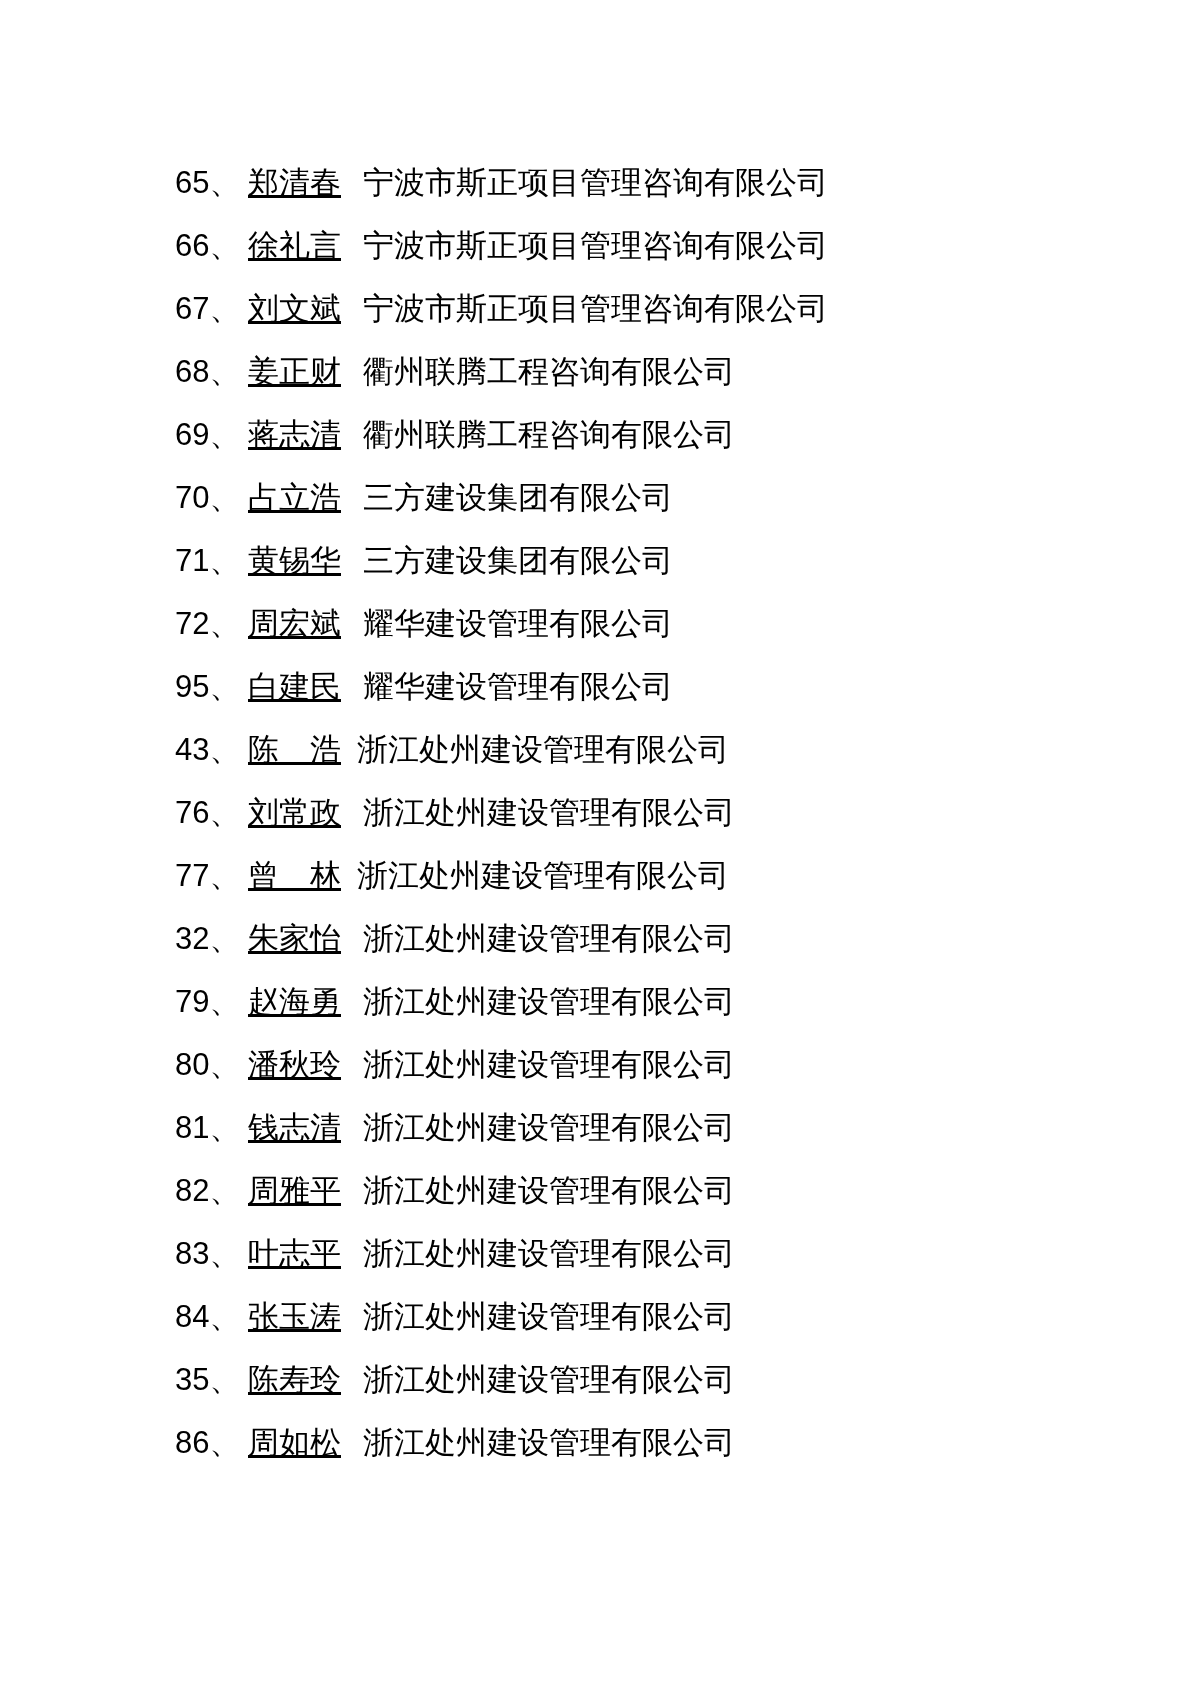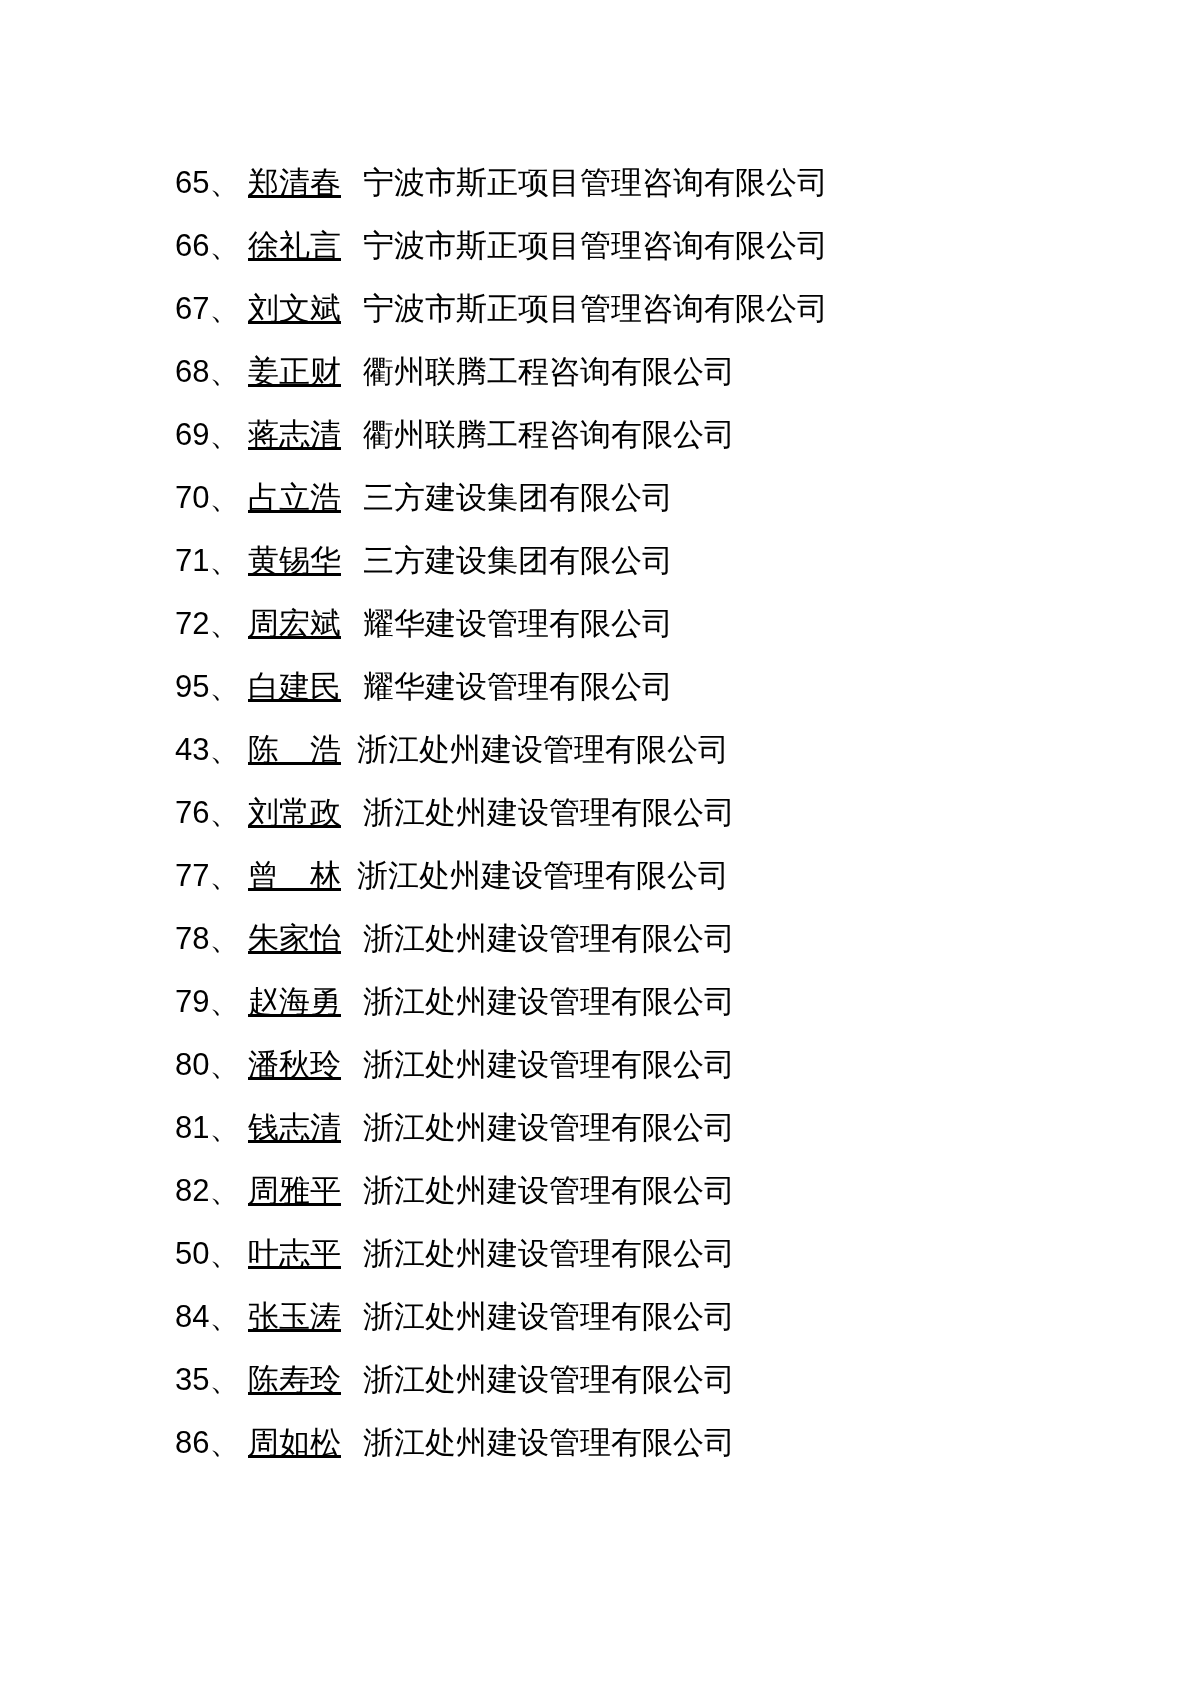--- a/index.html
+++ b/index.html
@@ -118,21 +118,21 @@
     <span class="company">浙江处州建设管理有限公司</span>
   </div>
 
   <div class="row">
     <span class="num">77、</span>
     <span class="name short">曾　林</span>
     <span class="company">浙江处州建设管理有限公司</span>
   </div>
 
   <div class="row">
-    <span class="num">78、</span>
+    <span class="num">32、</span>
     <span class="name">朱家怡</span>
     <span class="company">浙江处州建设管理有限公司</span>
   </div>
 
   <div class="row">
     <span class="num">79、</span>
     <span class="name">赵海勇</span>
     <span class="company">浙江处州建设管理有限公司</span>
   </div>
 
@@ -148,21 +148,21 @@
     <span class="company">浙江处州建设管理有限公司</span>
   </div>
 
   <div class="row">
     <span class="num">82、</span>
     <span class="name">周雅平</span>
     <span class="company">浙江处州建设管理有限公司</span>
   </div>
 
   <div class="row">
-    <span class="num">50、</span>
+    <span class="num">83、</span>
     <span class="name">叶志平</span>
     <span class="company">浙江处州建设管理有限公司</span>
   </div>
 
   <div class="row">
     <span class="num">84、</span>
     <span class="name">张玉涛</span>
     <span class="company">浙江处州建设管理有限公司</span>
   </div>
 

